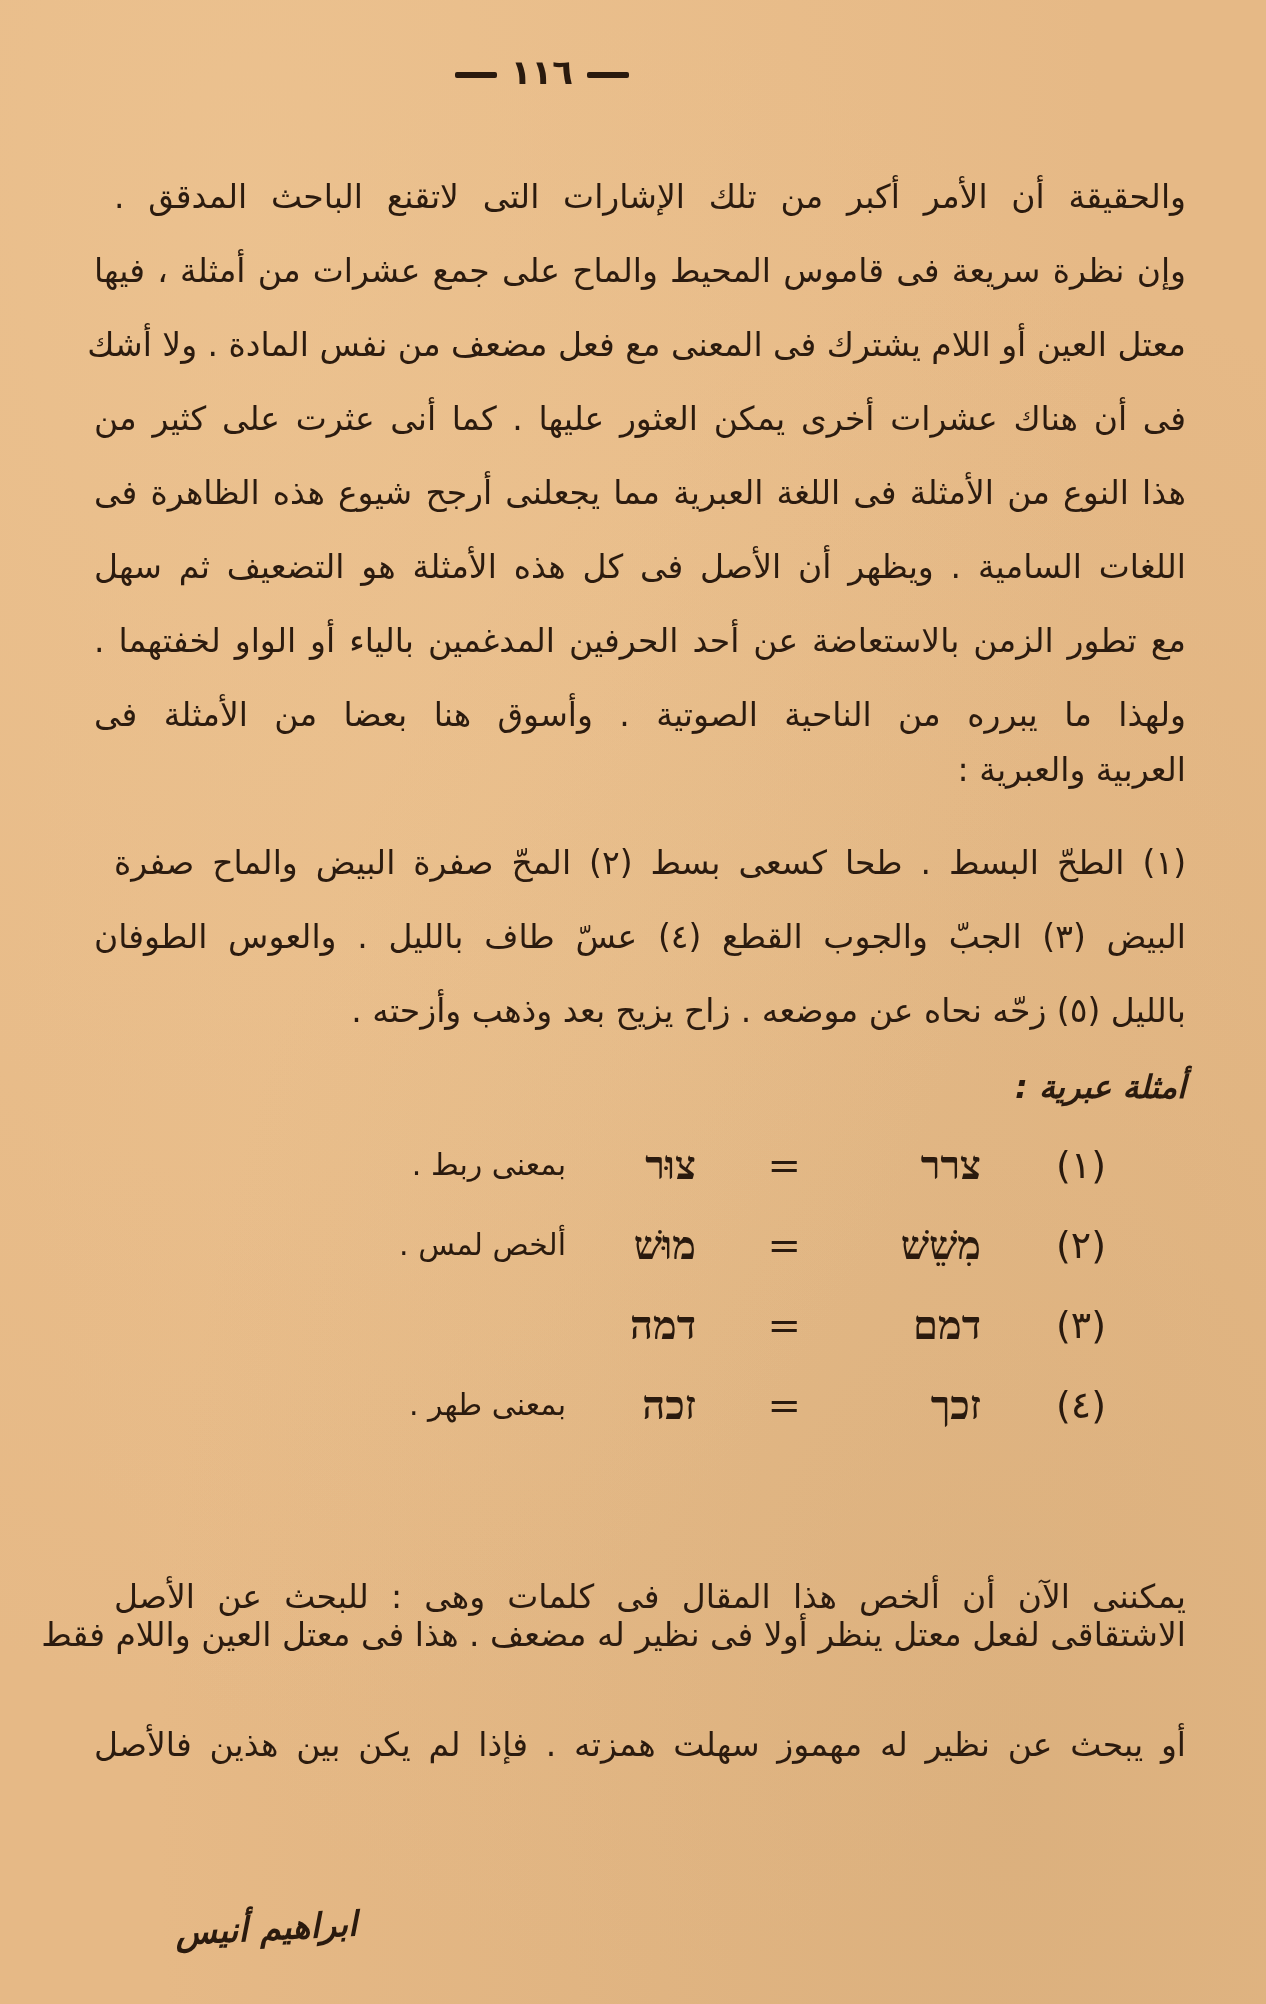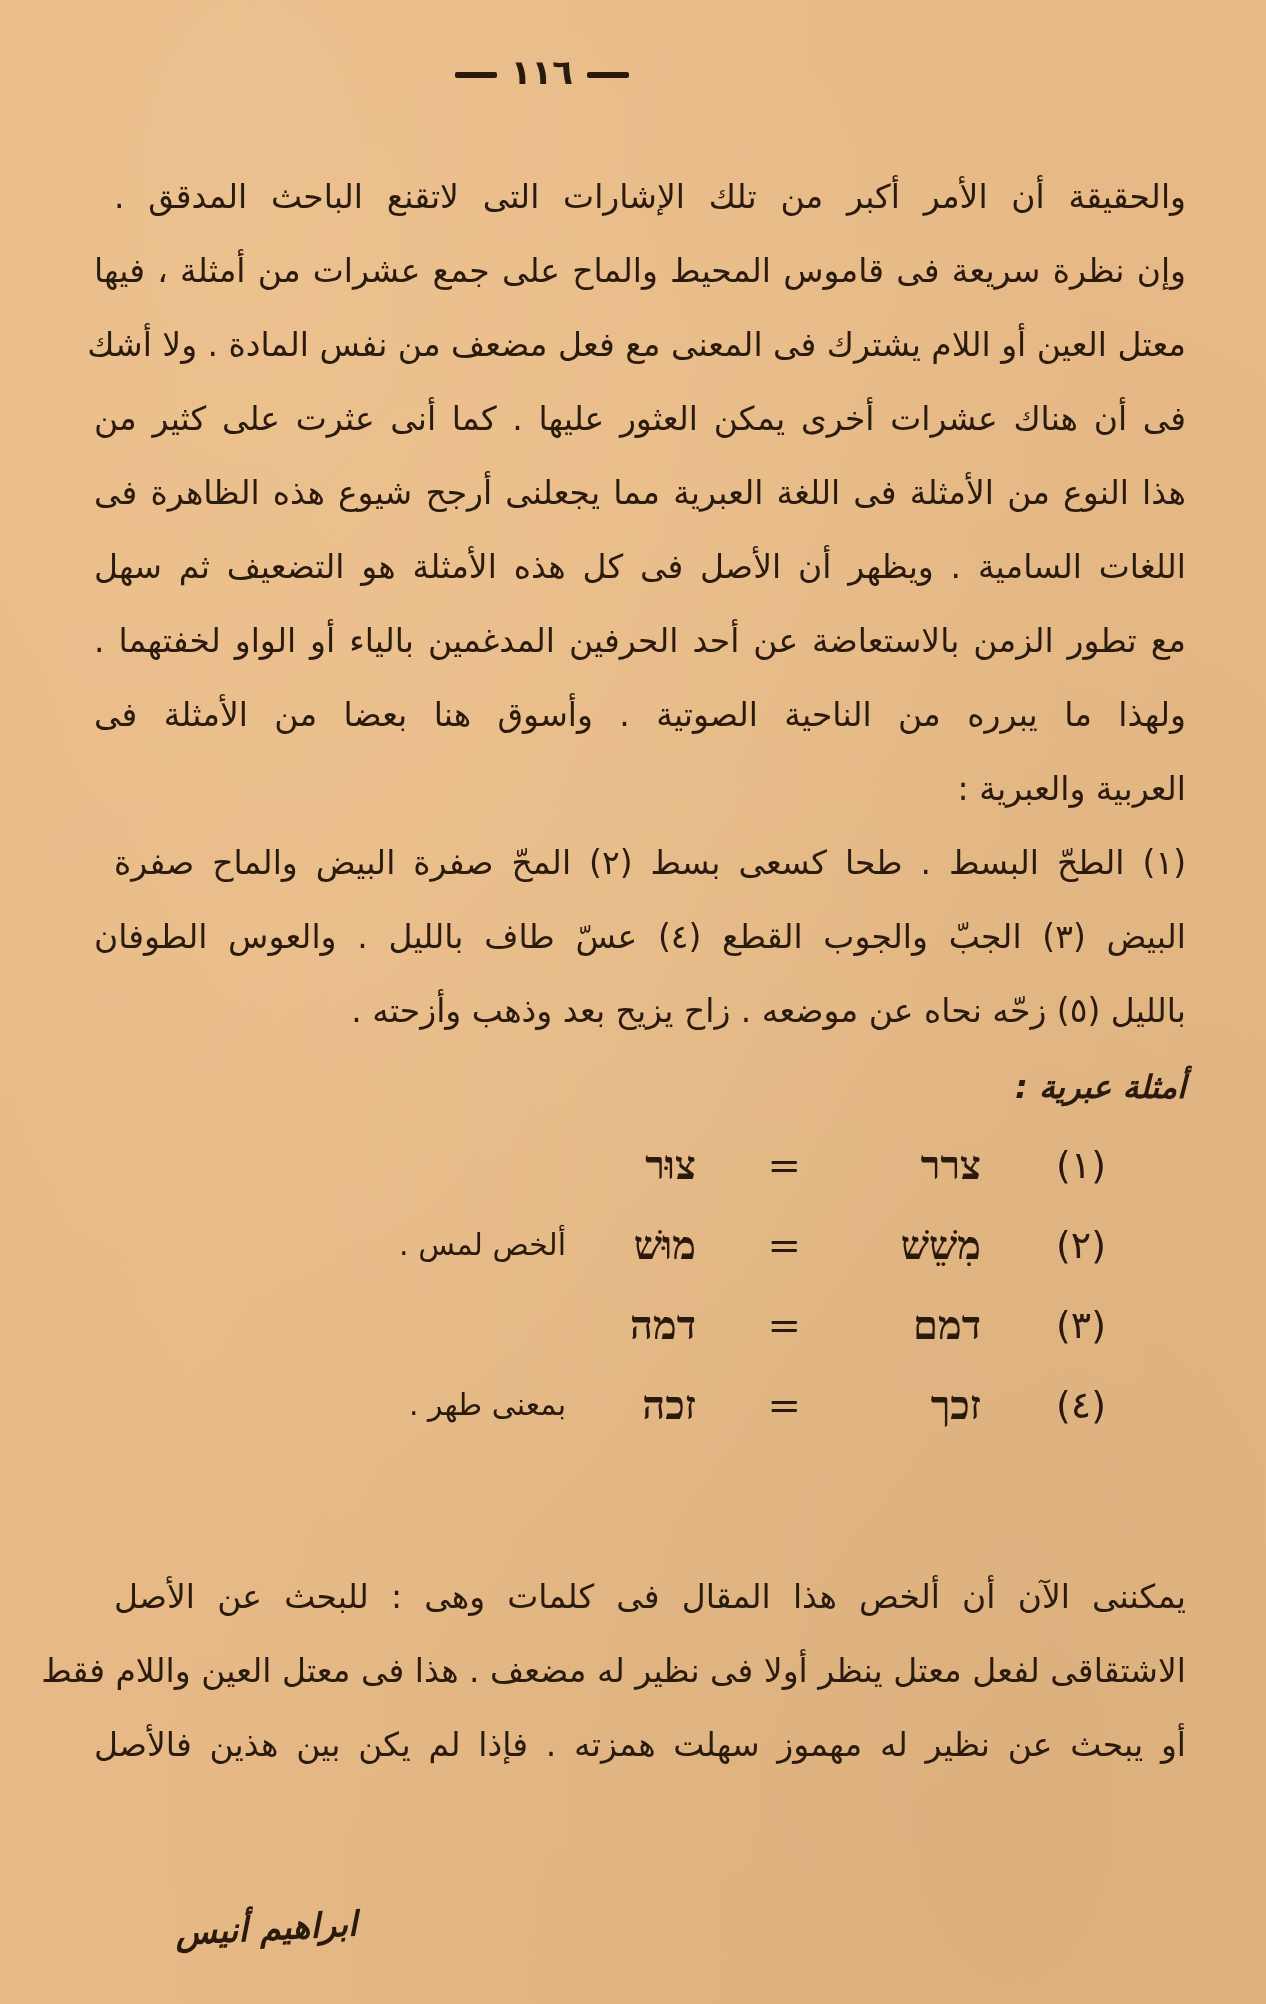--- a/index.html
+++ b/index.html
@@ -120,33 +120,34 @@
   </div>
 
   <div class="line indent" style="top:172px;">والحقيقة أن الأمر أكبر من تلك الإشارات التى لاتقنع الباحث المدقق .</div>
   <div class="line" style="top:246px;">وإن نظرة سريعة فى قاموس المحيط والماح على جمع عشرات من أمثلة ، فيها</div>
   <div class="line" style="top:320px;">معتل العين أو اللام يشترك فى المعنى مع فعل مضعف من نفس المادة . ولا أشك</div>
   <div class="line" style="top:394px;">فى أن هناك عشرات أخرى يمكن العثور عليها . كما أنى عثرت على كثير من</div>
   <div class="line" style="top:468px;">هذا النوع من الأمثلة فى اللغة العبرية مما يجعلنى أرجح شيوع هذه الظاهرة فى</div>
   <div class="line" style="top:542px;">اللغات السامية . ويظهر أن الأصل فى كل هذه الأمثلة هو التضعيف ثم سهل</div>
   <div class="line" style="top:616px;">مع تطور الزمن بالاستعاضة عن أحد الحرفين المدغمين بالياء أو الواو لخفتهما .</div>
   <div class="line" style="top:690px;">ولهذا ما يبرره من الناحية الصوتية . وأسوق هنا بعضا من الأمثلة فى</div>
-  <div class="line last" style="top:764px;">العربية والعبرية :</div>
+  <div class="line last" style="top:745px;">العربية والعبرية :</div>
 
   <div class="line indent" style="top:838px;">(١) الطحّ البسط . طحا كسعى بسط (٢) المحّ صفرة البيض والماح صفرة</div>
   <div class="line" style="top:912px;">البيض (٣) الجبّ والجوب القطع (٤) عسّ طاف بالليل . والعوس الطوفان</div>
   <div class="line last" style="top:986px;">بالليل (٥) زحّه نحاه عن موضعه . زاح يزيح بعد وذهب وأزحته .</div>
 
   <div class="heading" style="top:1062px;">أمثلة عبرية :</div>
 
   <div class="heb-row" style="top:1130px;">
     <span class="heb-num">(١)</span>
     <span class="heb-word a">צרר</span>
     <span class="heb-eq">=</span>
     <span class="heb-word b">צוּר</span>
+    <span class="heb-meaning">بمعنى ربط .</span>
   </div>
   <div class="heb-row" style="top:1210px;">
     <span class="heb-num">(٢)</span>
     <span class="heb-word a">מִשֵׁשׁ</span>
     <span class="heb-eq">=</span>
     <span class="heb-word b">מוּשׁ</span>
     <span class="heb-meaning">ألخص لمس .</span>
   </div>
   <div class="heb-row" style="top:1290px;">
     <span class="heb-num">(٣)</span>
@@ -156,18 +157,18 @@
   </div>
   <div class="heb-row" style="top:1370px;">
     <span class="heb-num">(٤)</span>
     <span class="heb-word a">זכך</span>
     <span class="heb-eq">=</span>
     <span class="heb-word b">זכה</span>
     <span class="heb-meaning">بمعنى طهر .</span>
   </div>
 
   <div class="line indent" style="top:1572px;">يمكننى الآن أن ألخص هذا المقال فى كلمات وهى : للبحث عن الأصل</div>
-  <div class="line" style="top:1646px;">الاشتقاقى لفعل معتل ينظر أولا فى نظير له مضعف . هذا فى معتل العين واللام فقط</div>
+  <div class="line" style="top:1610px;">الاشتقاقى لفعل معتل ينظر أولا فى نظير له مضعف . هذا فى معتل العين واللام فقط</div>
   <div class="line" style="top:1720px;">أو يبحث عن نظير له مهموز سهلت همزته . فإذا لم يكن بين هذين فالأصل</div>
 
   <div class="signature">ابراهيم أنيس</div>
 
 </div>
 
 </body></html>

